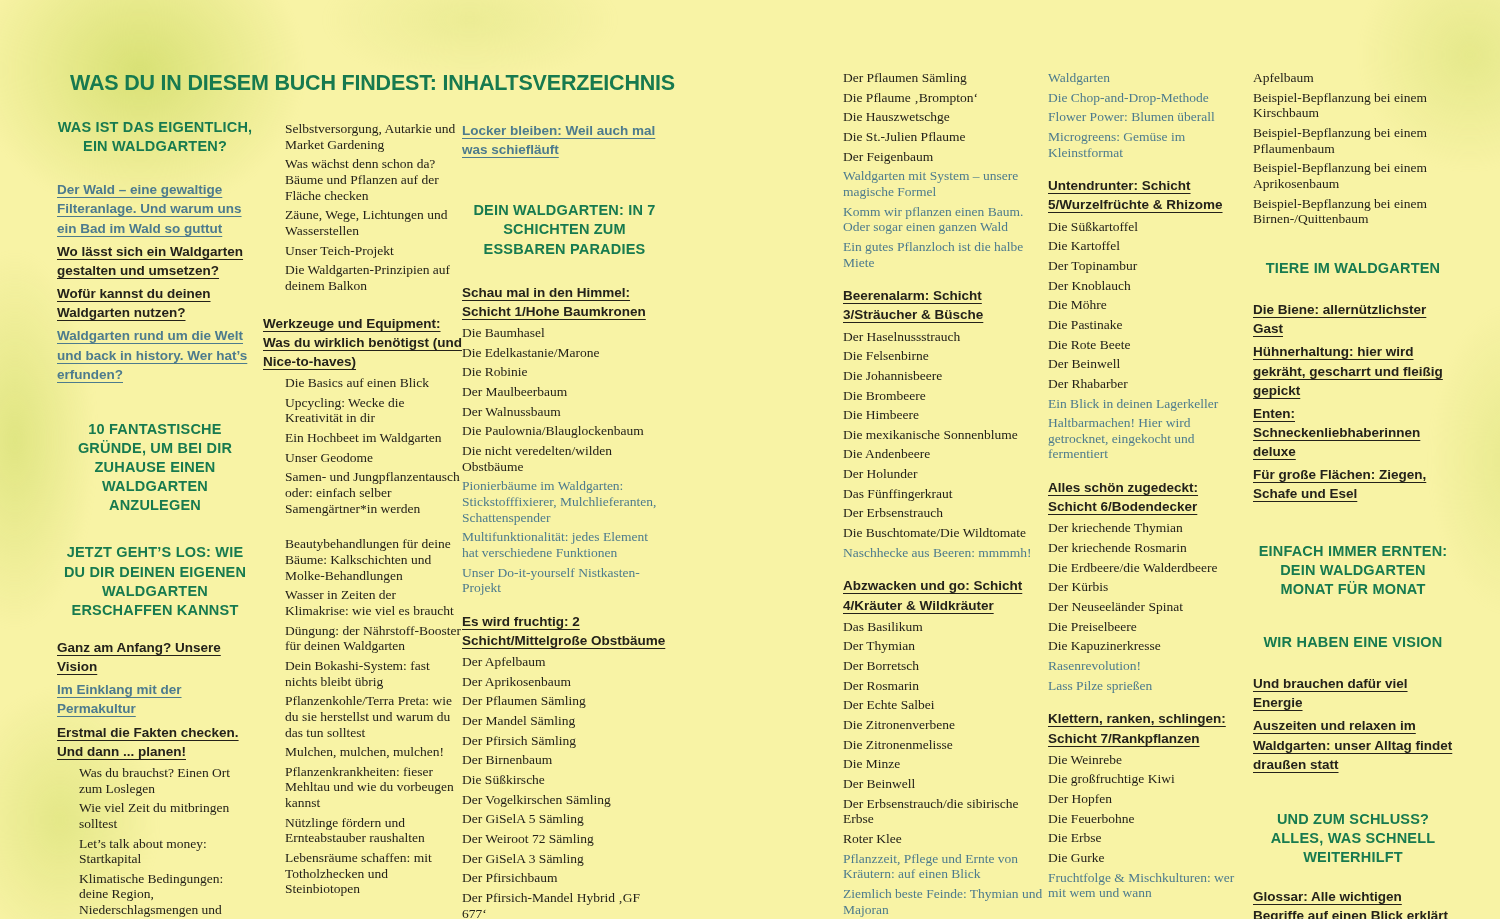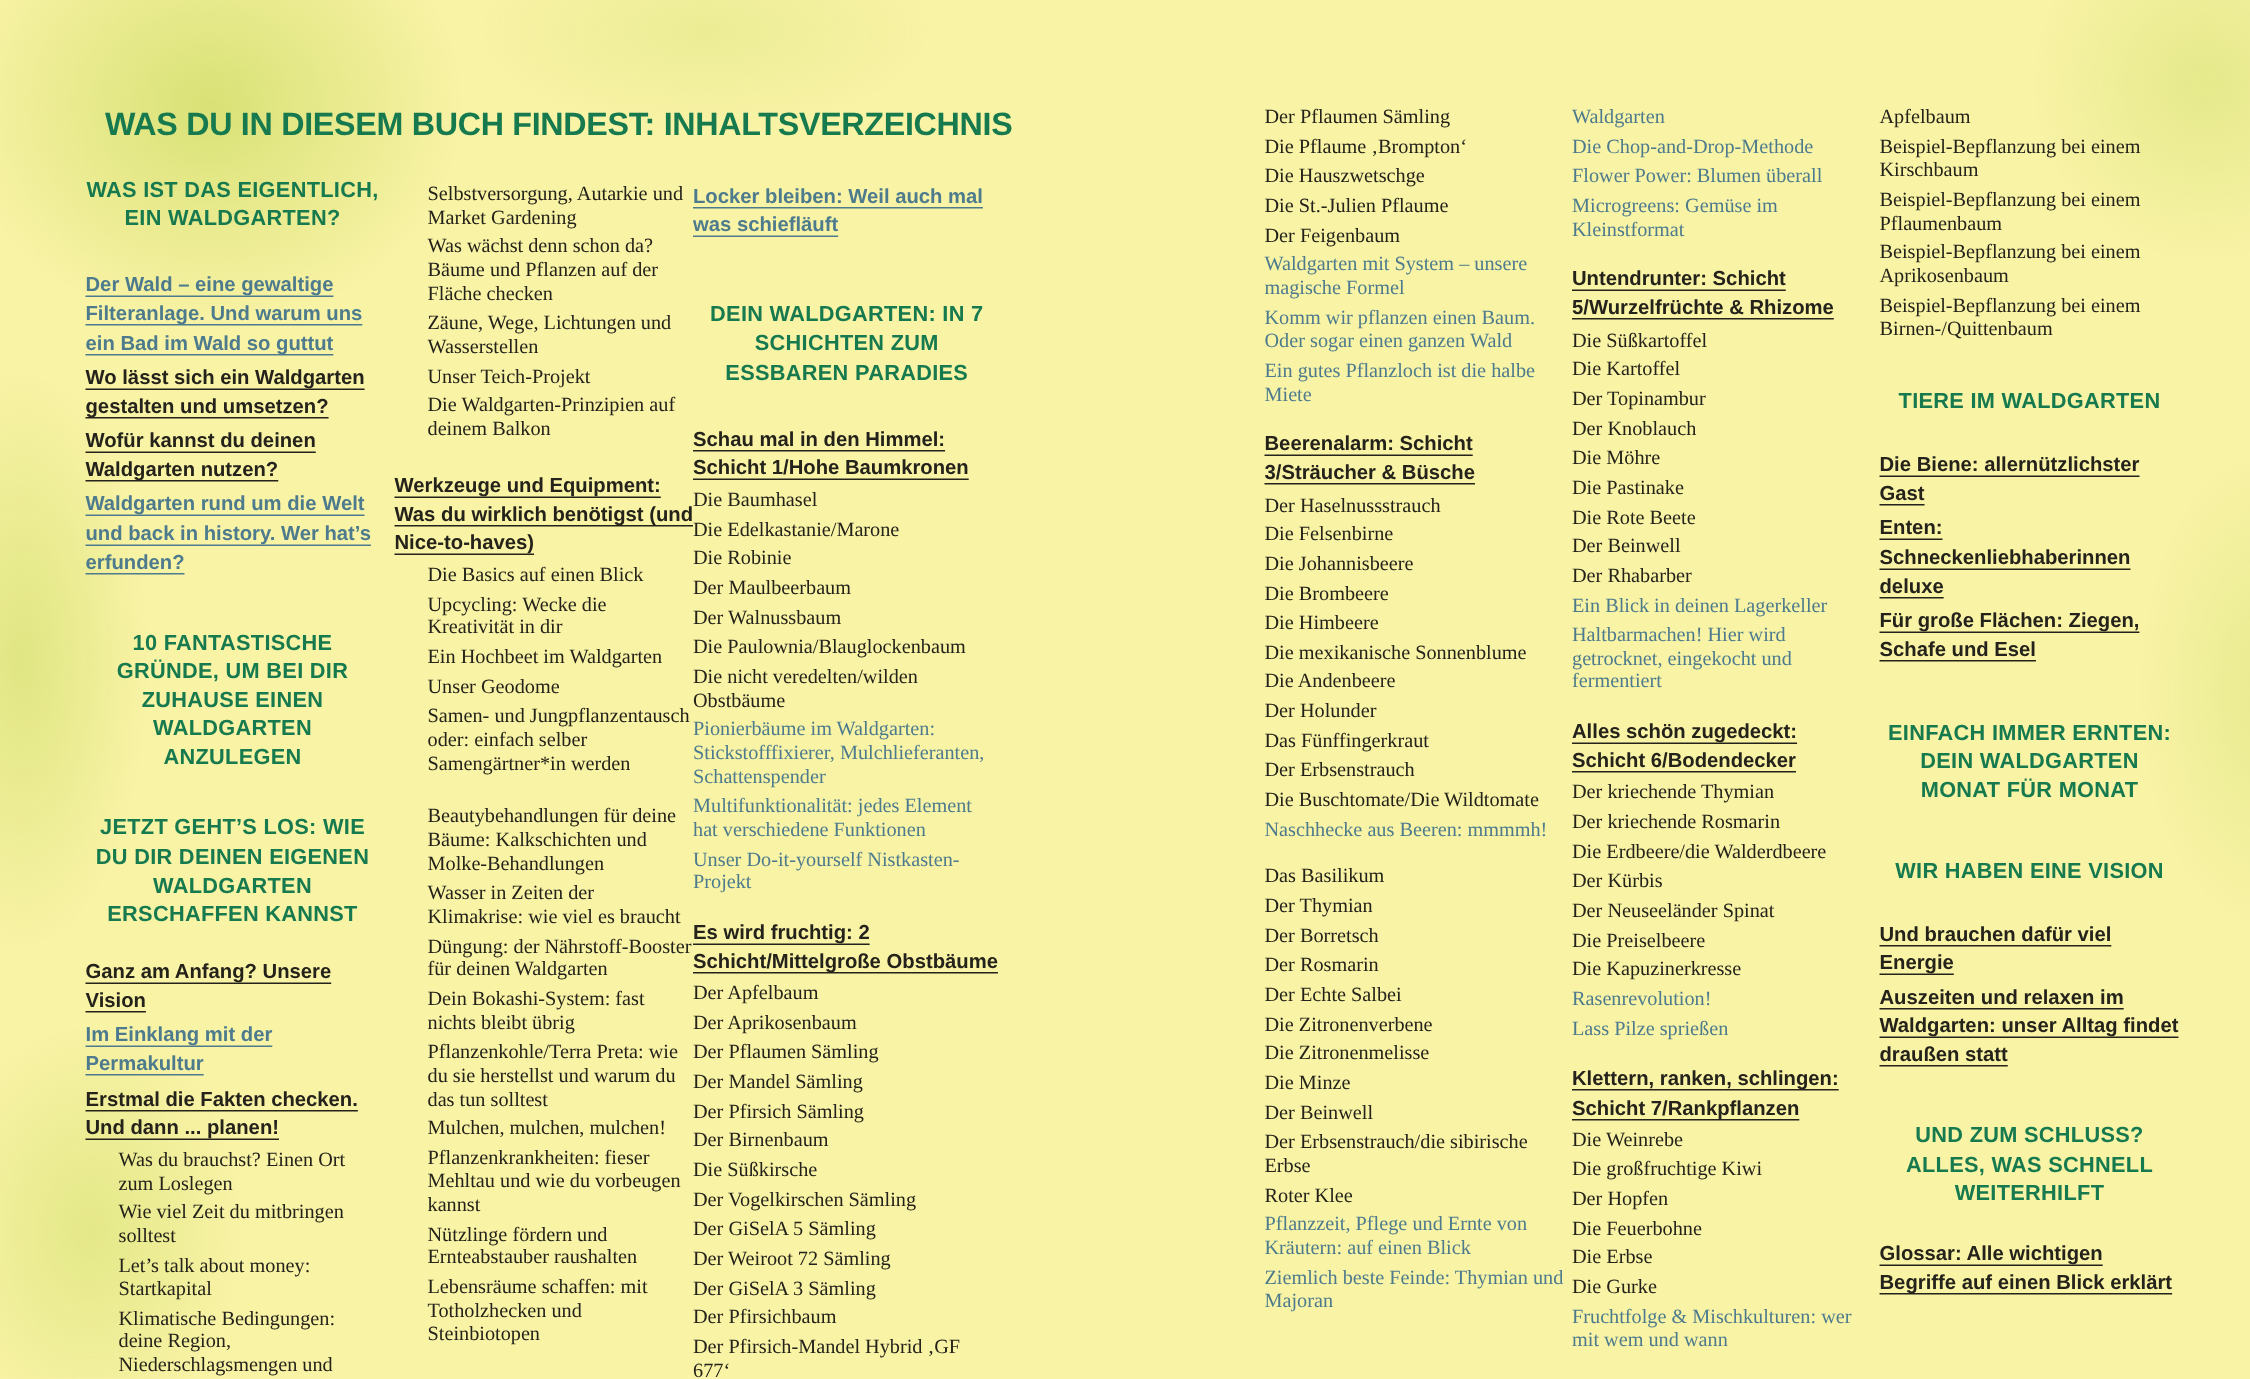--- a/index.html
+++ b/index.html
@@ -163,20 +163,21 @@
       <div class="entry item-serif">Die Brombeere</div>
       <div class="entry item-serif">Die Himbeere</div>
       <div class="entry item-serif">Die mexikanische Sonnenblume</div>
       <div class="entry item-serif">Die Andenbeere</div>
       <div class="entry item-serif">Der Holunder</div>
       <div class="entry item-serif">Das Fünffingerkraut</div>
       <div class="entry item-serif">Der Erbsenstrauch</div>
       <div class="entry item-serif">Die Buschtomate/Die Wildtomate</div>
       <div class="entry item-serif teal">Naschhecke aus Beeren: mmmmh!</div>
       <div class="spacer" style="height: 12px;"></div>
+      <div class="entry link-black">Abzwacken und go: Schicht 4/Kräuter &amp; Wildkräuter</div>
       <div class="entry item-serif">Das Basilikum</div>
       <div class="entry item-serif">Der Thymian</div>
       <div class="entry item-serif">Der Borretsch</div>
       <div class="entry item-serif">Der Rosmarin</div>
       <div class="entry item-serif">Der Echte Salbei</div>
       <div class="entry item-serif">Die Zitronenverbene</div>
       <div class="entry item-serif">Die Zitronenmelisse</div>
       <div class="entry item-serif">Die Minze</div>
       <div class="entry item-serif">Der Beinwell</div>
       <div class="entry item-serif">Der Erbsenstrauch/die sibirische Erbse</div>
@@ -228,20 +229,21 @@
   <section class="col" id="col-5">
       <div class="entry item-serif">Apfelbaum</div>
       <div class="entry item-serif">Beispiel-Bepflanzung bei einem Kirschbaum</div>
       <div class="entry item-serif">Beispiel-Bepflanzung bei einem Pflaumenbaum</div>
       <div class="entry item-serif">Beispiel-Bepflanzung bei einem Aprikosenbaum</div>
       <div class="entry item-serif">Beispiel-Bepflanzung bei einem Birnen-/Quittenbaum</div>
       <div class="spacer" style="height: 28px;"></div>
       <div class="chapter-heading">TIERE IM WALDGARTEN</div>
       <div class="spacer" style="height: 16px;"></div>
       <div class="entry link-black">Die Biene: allernützlichster Gast</div>
+      <div class="entry link-black">Hühnerhaltung: hier wird gekräht, gescharrt und fleißig gepickt</div>
       <div class="entry link-black">Enten: Schneckenliebhaberinnen deluxe</div>
       <div class="entry link-black">Für große Flächen: Ziegen, Schafe und Esel</div>
       <div class="spacer" style="height: 34px;"></div>
       <div class="chapter-heading">EINFACH IMMER ERNTEN: DEIN WALDGARTEN MONAT FÜR MONAT</div>
       <div class="spacer" style="height: 28px;"></div>
       <div class="chapter-heading">WIR HABEN EINE VISION</div>
       <div class="spacer" style="height: 16px;"></div>
       <div class="entry link-black">Und brauchen dafür viel Energie</div>
       <div class="entry link-black">Auszeiten und relaxen im Waldgarten: unser Alltag findet draußen statt</div>
       <div class="spacer" style="height: 32px;"></div>

